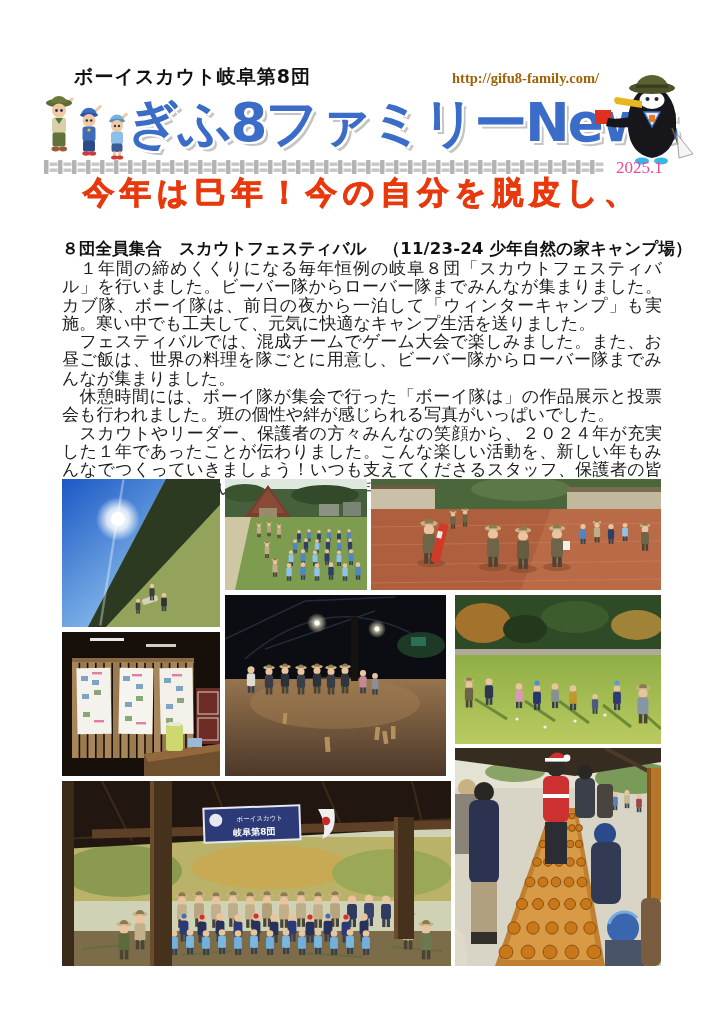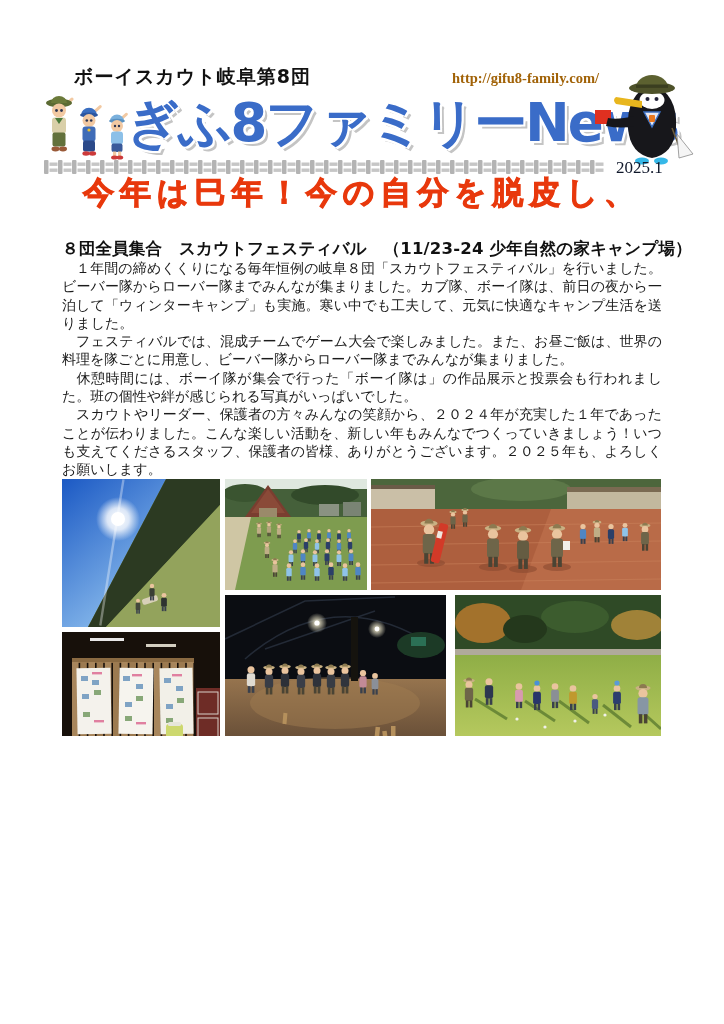--- a/index.html
+++ b/index.html
@@ -1,30 +1,30 @@
 <!DOCTYPE html>
 <html><head>
 <meta charset="utf-8">
 <style>
   html,body{margin:0;padding:0;background:#fff;}
-  .page{position:relative;width:724px;height:736px;background:#fff;overflow:hidden;
+  .page{position:relative;width:724px;height:1024px;background:#fff;overflow:hidden;
         font-family:"DejaVu Sans",sans-serif;color:#1b1b1b;}
   .abs{position:absolute;}
   .org-name{left:74px;top:64px;font-size:19px;font-weight:bold;letter-spacing:1px;color:#111;}
   .site-url{left:452px;top:70px;font-family:"Liberation Serif",serif;font-weight:bold;font-size:14.5px;color:#a16207;}
   .masthead{left:126px;top:88px;font-size:53px;font-weight:bold;letter-spacing:-2px;color:#3a6cc8;white-space:nowrap;
             text-shadow:-2px -2px 0 #fff,2px -2px 0 #fff,-2px 2px 0 #fff,2px 2px 0 #fff,4px 4px 0 #c4c4c4;}
   .mascots{left:40px;top:90px;}
   .penguin{left:594px;top:70px;}
   .fence{left:44px;top:159px;}
-  .issue-date{left:616px;top:158px;font-family:"Liberation Serif",serif;font-size:17px;color:#0f172a;}
+  .issue-date{left:616px;top:158px;font-family:"Liberation Serif",serif;font-size:17px;color:#ec4899;}
   .headline{left:0;top:176px;width:724px;text-align:center;font-weight:bold;font-size:31px;line-height:33px;
             letter-spacing:6px;color:#e8380c;-webkit-text-stroke:1.1px #e8380c;white-space:nowrap;}
   .subheading{left:62px;top:238px;font-size:16.5px;font-weight:bold;white-space:nowrap;letter-spacing:0.2px;color:#111;}
-  .body-text{left:62px;top:259px;width:600px;font-size:14px;line-height:18.3px;text-align:justify;}
+  .body-text{left:62px;top:259px;width:600px;font-size:17px;line-height:18.3px;text-align:justify;}
   .body-text p{margin:0;}
   .photo{position:absolute;overflow:hidden;background:#ddd;}
   .photo svg{display:block;width:100%;height:100%;}
 </style>
 </head>
 <body>
 
 <div class="page">
 
   <svg width="0" height="0" style="position:absolute" aria-hidden="true">

